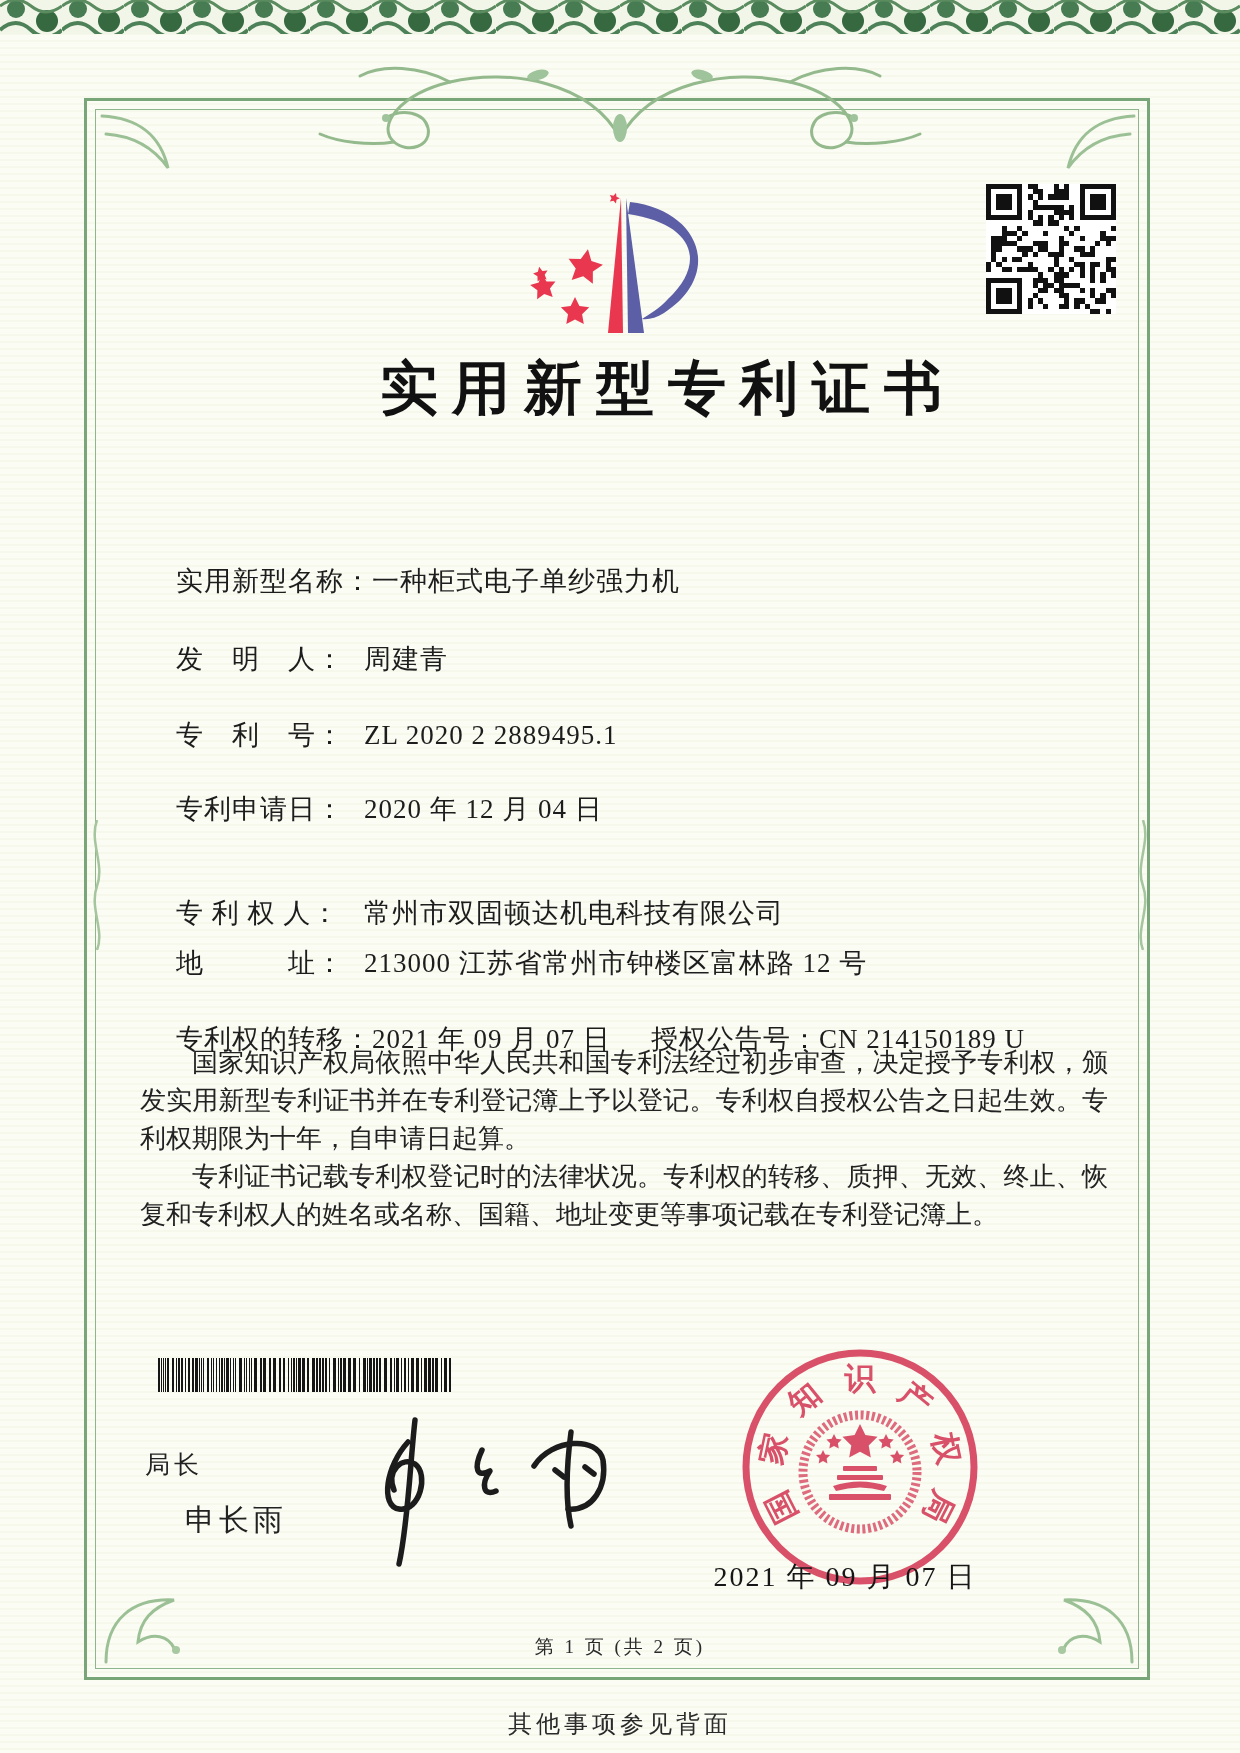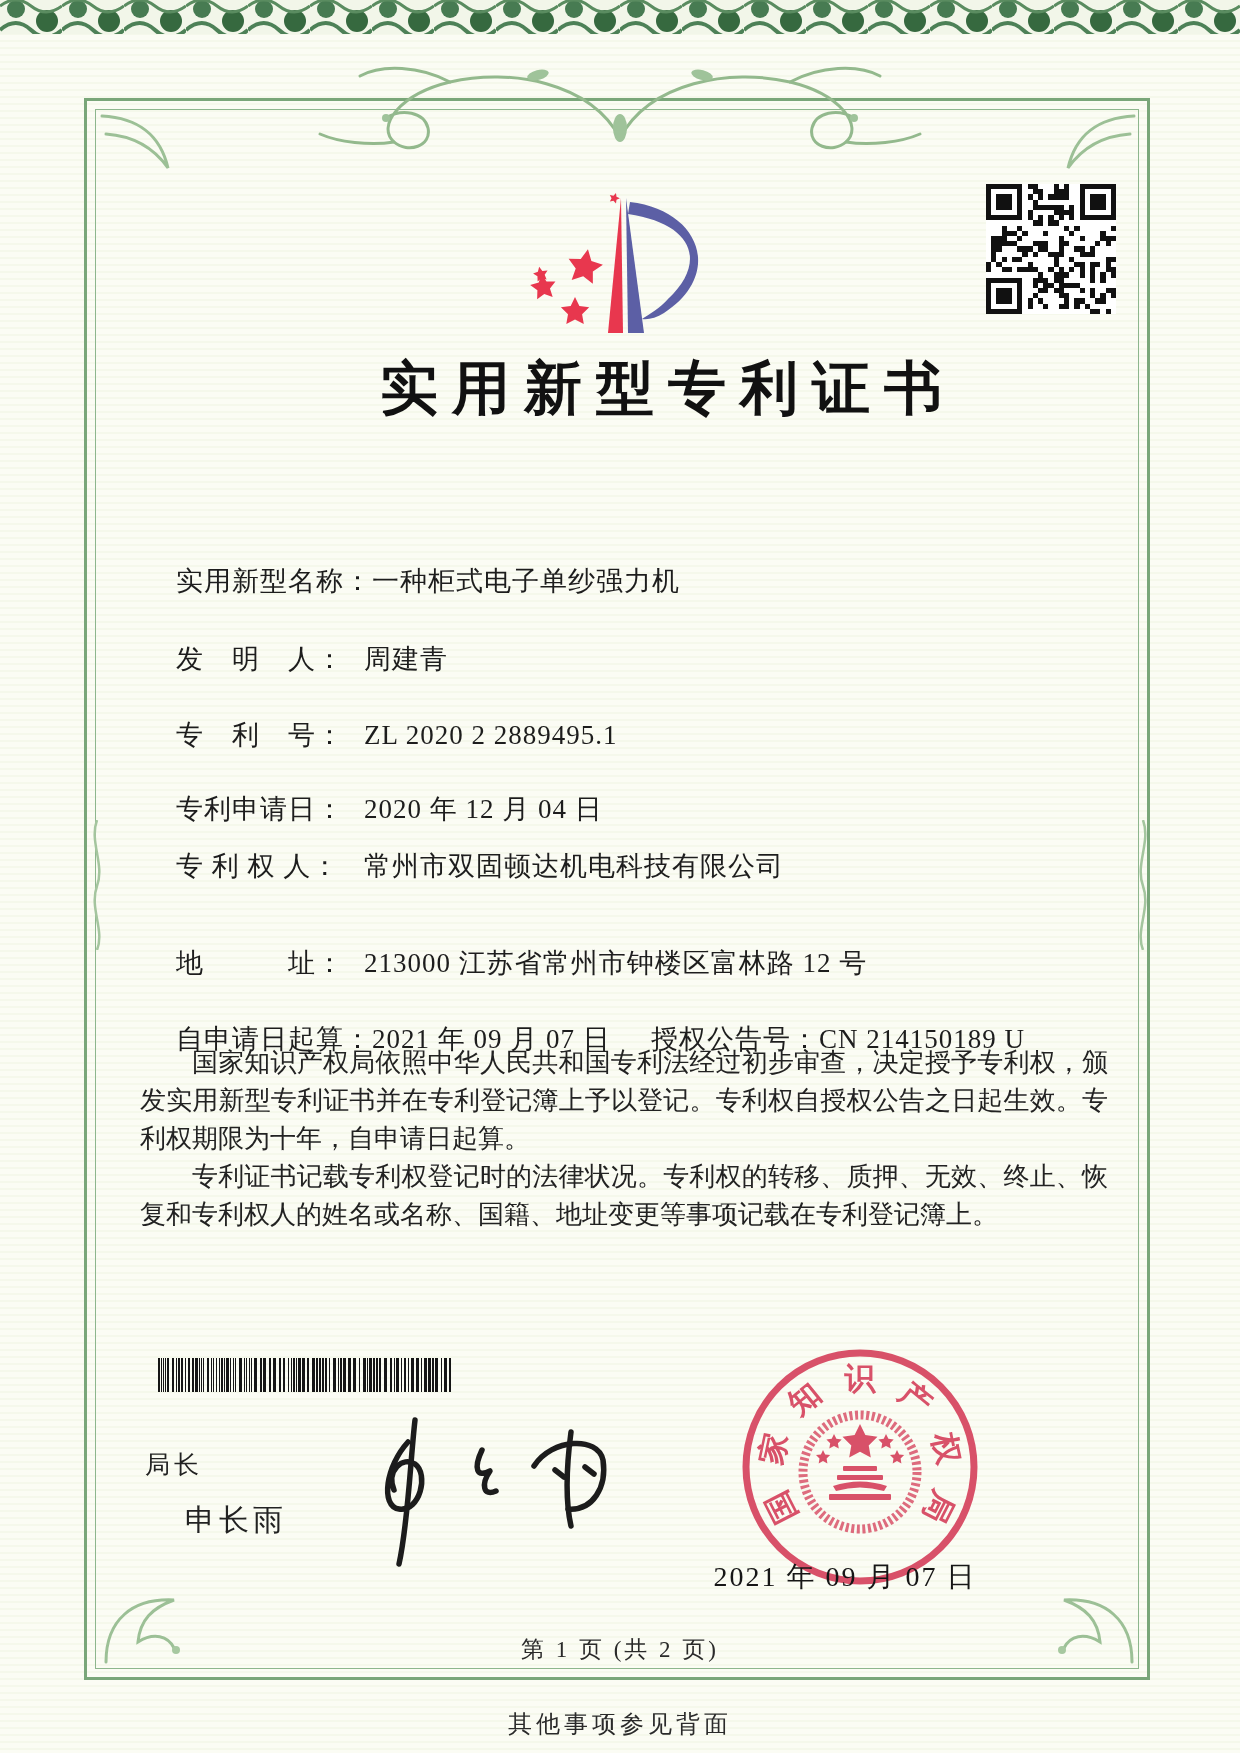--- a/index.html
+++ b/index.html
@@ -22,33 +22,33 @@
   #cert-no{left:133px;top:178px;font-size:26px;letter-spacing:5px;color:#2c2c2c;}
   #logo{left:468px;top:156px;width:252px;height:182px;}
   #qr{left:986px;top:184px;width:130px;height:130px;}
   #title{left:0;top:350px;width:1240px;text-align:center;font-size:58px;font-weight:700;letter-spacing:14px;color:#111;padding-left:48px;}
   .field-row{left:145px;font-size:27px;letter-spacing:1px;white-space:pre;}
   .field-label{display:inline-block;min-width:188px;}
   #row-name{top:532px;}
   #row-inventor{top:610px;}
   #row-patentno{top:686px;}
   #row-filing{top:760px;}
-  #row-patentee{top:817px;}
+  #row-patentee{top:864px;}
   #row-address{top:914px;}
   #row-grantdate{top:990px;}
   #row-grantno{left:620px;top:990px;font-size:27px;letter-spacing:1px;white-space:pre;}
   #body-text{left:140px;top:1044px;width:968px;font-size:26px;line-height:38px;text-align:justify;color:#222;}
   #body-text p{margin:0;text-indent:2em;}
   #barcode{left:158px;top:1358px;width:300px;height:34px;}
   #director-title{left:145px;top:1448px;font-size:25px;letter-spacing:4px;font-family:"Liberation Sans","DejaVu Sans",sans-serif;color:#222;}
   #director-name{left:145px;top:1500px;font-size:30px;letter-spacing:4px;font-family:"Liberation Sans","DejaVu Sans",sans-serif;color:#222;margin-left:40px;}
   #signature{left:330px;top:1412px;width:310px;height:170px;}
   #seal{left:735px;top:1342px;width:250px;height:250px;opacity:.93;}
   #seal-date{left:680px;top:1558px;width:330px;text-align:center;font-size:28px;letter-spacing:2px;color:#161616;z-index:5;}
-  #page-no{left:70px;top:1634px;width:1100px;text-align:center;font-size:23px;letter-spacing:3px;color:#2a2a2a;}
+  #page-no{left:70px;top:1634px;width:1100px;text-align:center;font-size:19px;letter-spacing:3px;color:#2a2a2a;}
   #back-note{left:70px;top:1708px;width:1100px;text-align:center;font-size:24px;letter-spacing:4px;color:#2a2a2a;}
   .green-orn{pointer-events:none;}
 </style>
 </head>
 <body>
 
 <div id="page">
 
   <svg id="top-band" class="abs green-orn">
     <defs>
@@ -321,21 +321,21 @@
   <div id="row-filing" class="abs field-row">
     <span class="field-label">专利申请日：</span><span>2020 年 12 月 04 日</span>
   </div>
   <div id="row-patentee" class="abs field-row">
     <span class="field-label">专 利 权 人：</span><span>常州市双固顿达机电科技有限公司</span>
   </div>
   <div id="row-address" class="abs field-row">
     <span class="field-label">地　　　址：</span><span>213000 江苏省常州市钟楼区富林路 12 号</span>
   </div>
   <div id="row-grantdate" class="abs field-row">
-    <span class="field-label">自申请日起算：</span><span>2021 年 09 月 07 日</span>
+    <span class="field-label">专利权的转移：</span><span>2021 年 09 月 07 日</span>
   </div>
   <div id="row-grantno" class="abs">
     <span>授权公告号：</span><span>CN 214150189 U</span>
   </div>
 
   <div id="body-text" class="abs">
     <p>国家知识产权局依照中华人民共和国专利法经过初步审查，决定授予专利权，颁发实用新型专利证书并在专利登记簿上予以登记。专利权自授权公告之日起生效。专利权期限为十年，自申请日起算。</p>
     <p>专利证书记载专利权登记时的法律状况。专利权的转移、质押、无效、终止、恢复和专利权人的姓名或名称、国籍、地址变更等事项记载在专利登记簿上。</p>
   </div>
 

